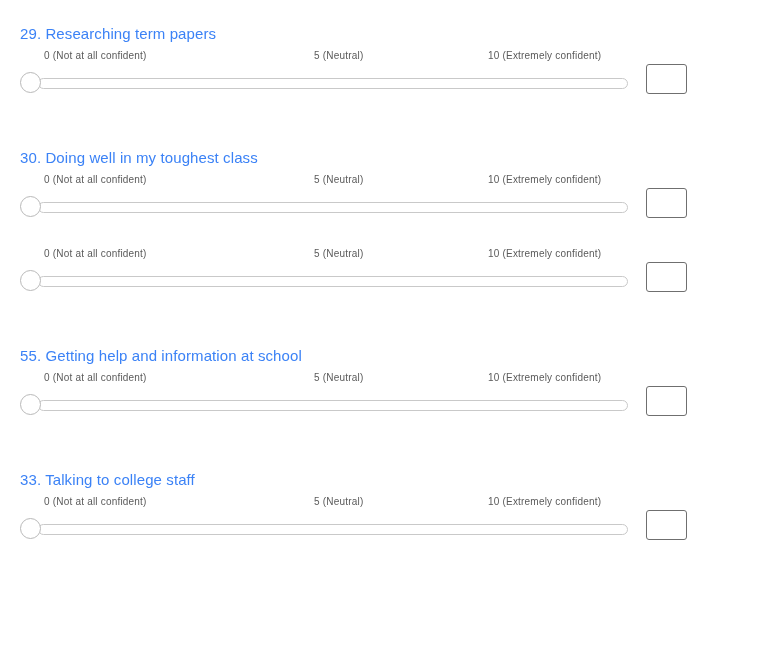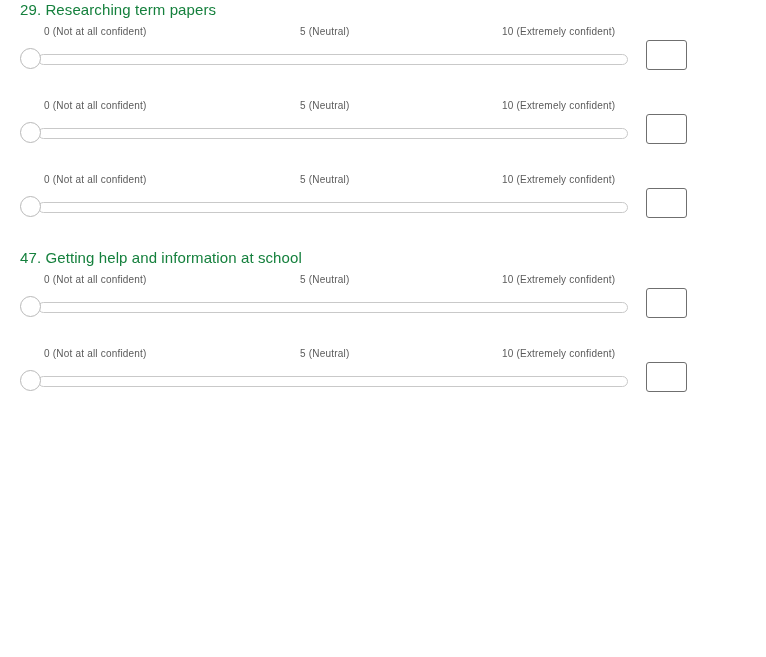--- a/index.html
+++ b/index.html
@@ -18,23 +18,23 @@
     position: relative;
     width: 766px;
   }
   .question-block {
     position: relative;
     padding: 0 0 0 0;
   }
   .question-title {
     font-size: 15px;
     font-weight: 400;
-    color: #15803d;
+    color: #3b82f6;
     padding-left: 20px;
-    padding-top: 0;
+    padding-top: 24px;
     padding-bottom: 6px;
     line-height: 20px;
     letter-spacing: 0.1px;
   }
   .slider-area {
     position: relative;
     height: 74px;
   }
   .labels {
     position: relative;
@@ -44,22 +44,22 @@
   }
   .label {
     position: absolute;
     font-size: 10px;
     color: #5a5a5a;
     white-space: nowrap;
     top: 0;
     letter-spacing: 0.2px;
   }
   .label.left { left: 16px; }
-  .label.mid { left: 272px; }
-  .label.right { left: 474px; right: auto; }
+  .label.mid { left: 286px; }
+  .label.right { left: 460px; right: auto; }
 
   .track-wrap {
     position: relative;
     margin-left: 20px;
     margin-top: 6px;
     width: 610px;
     height: 24px;
   }
   .track {
     position: absolute;
@@ -116,20 +116,21 @@
       </div>
       <div class="track-wrap">
         <div class="track"></div>
         <div class="handle"></div>
       </div>
       <input class="value-box" type="text" value="" style="">
     </div>
   </div>
 
   <div class="question-block">
+    <div class="question-title">30. Doing well in my toughest class</div>
     <div class="slider-area">
       <div class="labels">
         <span class="label left">0 (Not at all confident)</span>
         <span class="label mid">5 (Neutral)</span>
         <span class="label right">10 (Extremely confident)</span>
       </div>
       <div class="track-wrap">
         <div class="track"></div>
         <div class="handle"></div>
       </div>
@@ -146,36 +147,37 @@
       </div>
       <div class="track-wrap">
         <div class="track"></div>
         <div class="handle"></div>
       </div>
       <input class="value-box" type="text" value="" style="">
     </div>
   </div>
 
   <div class="question-block">
-    <div class="question-title">47. Getting help and information at school</div>
+    <div class="question-title">55. Getting help and information at school</div>
     <div class="slider-area">
       <div class="labels">
         <span class="label left">0 (Not at all confident)</span>
         <span class="label mid">5 (Neutral)</span>
         <span class="label right">10 (Extremely confident)</span>
       </div>
       <div class="track-wrap">
         <div class="track"></div>
         <div class="handle"></div>
       </div>
       <input class="value-box" type="text" value="" style="">
     </div>
   </div>
 
   <div class="question-block">
+    <div class="question-title">33. Talking to college staff</div>
     <div class="slider-area">
       <div class="labels">
         <span class="label left">0 (Not at all confident)</span>
         <span class="label mid">5 (Neutral)</span>
         <span class="label right">10 (Extremely confident)</span>
       </div>
       <div class="track-wrap">
         <div class="track"></div>
         <div class="handle"></div>
       </div>

